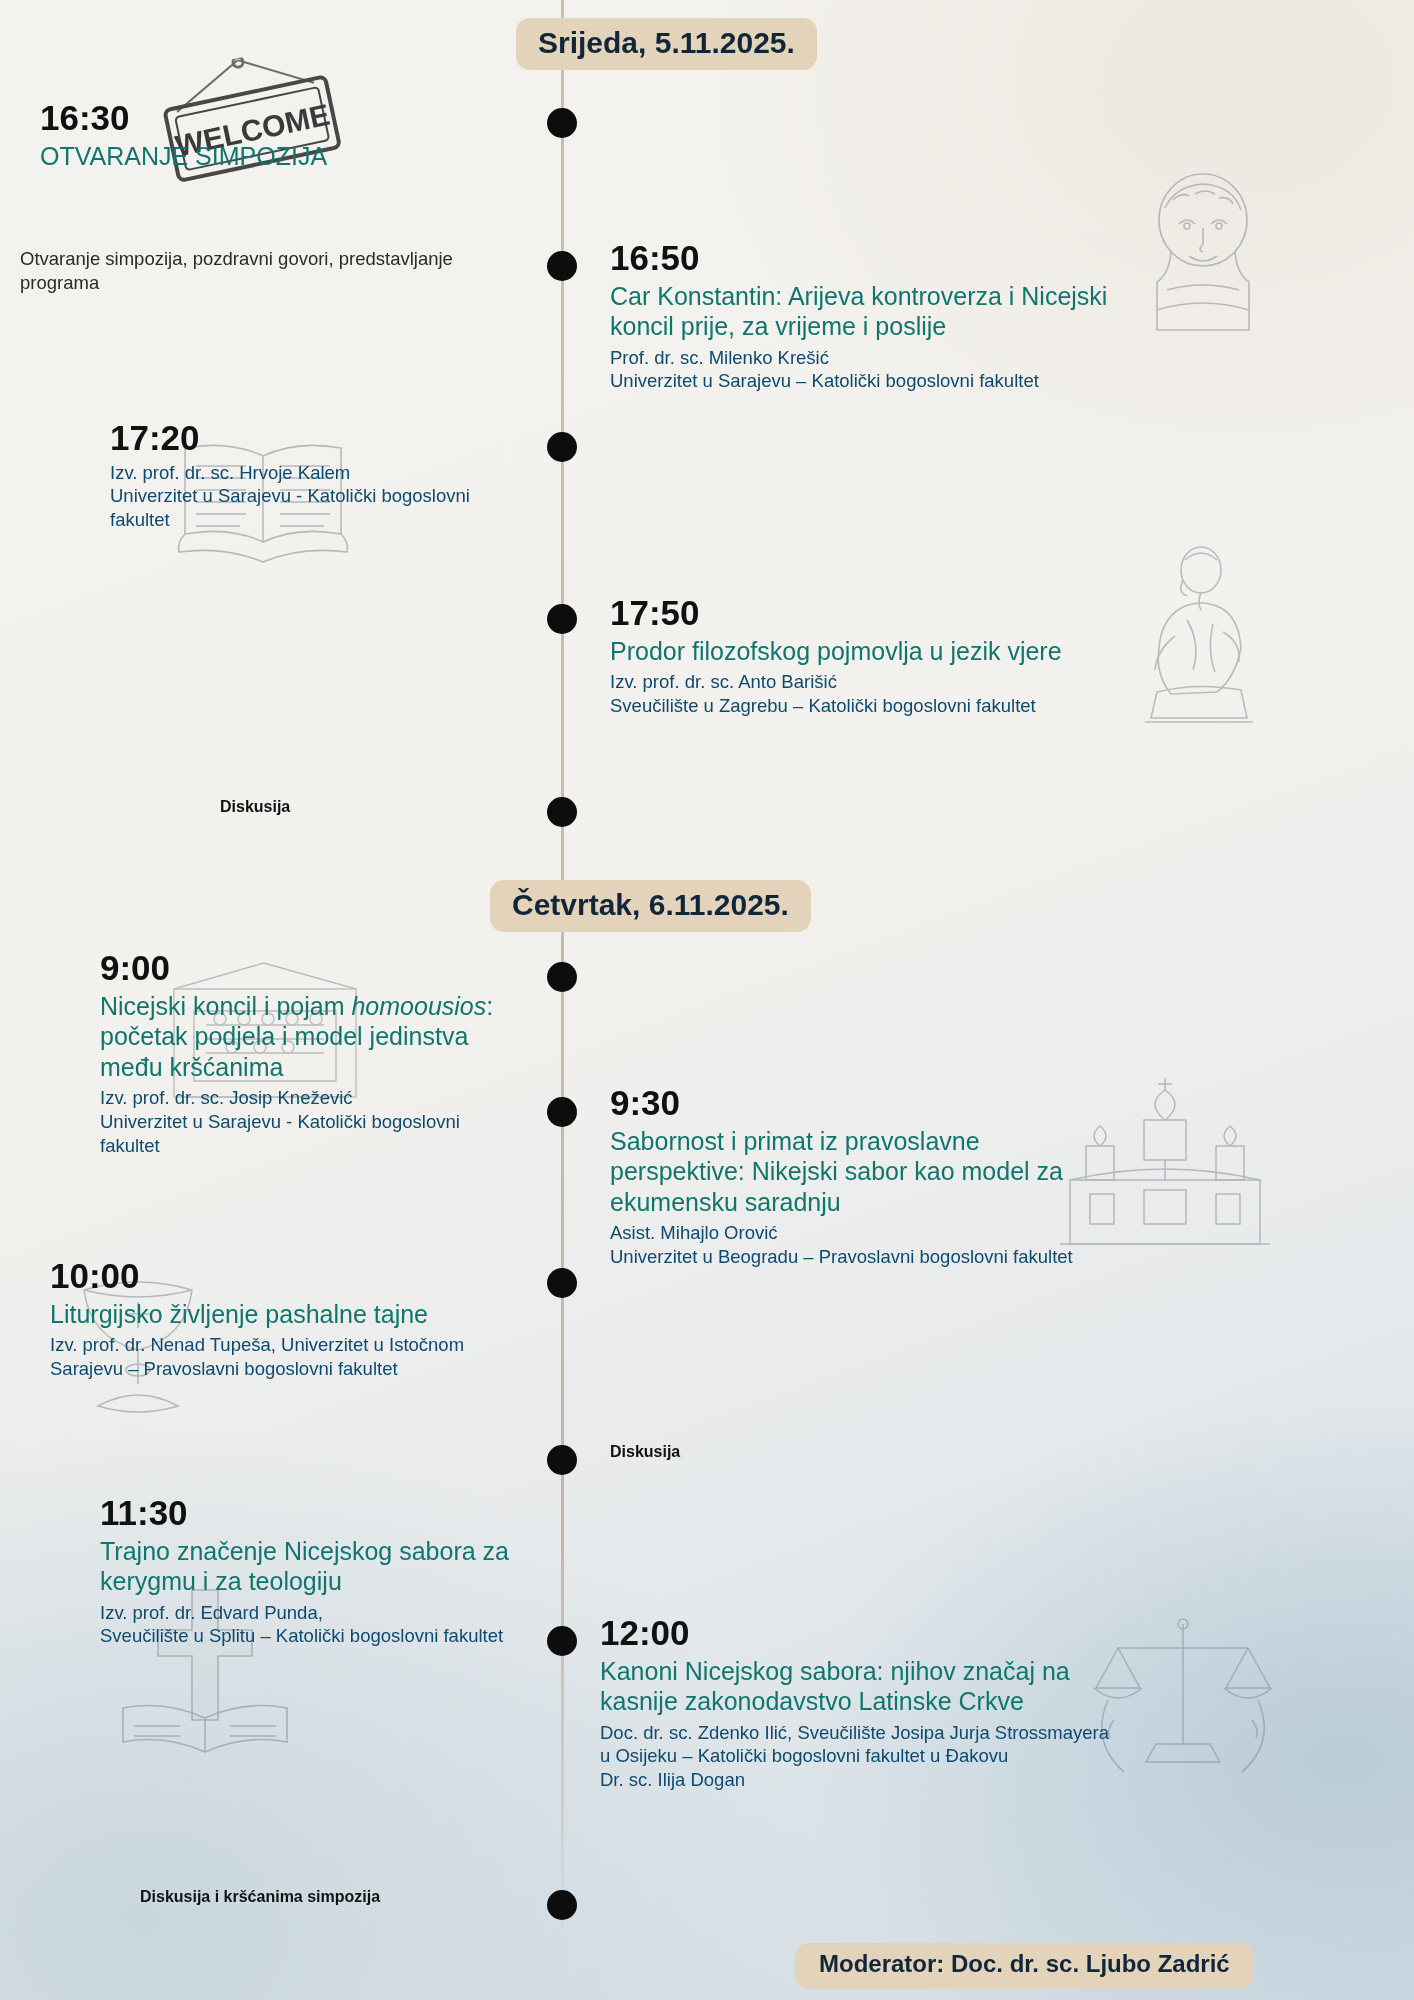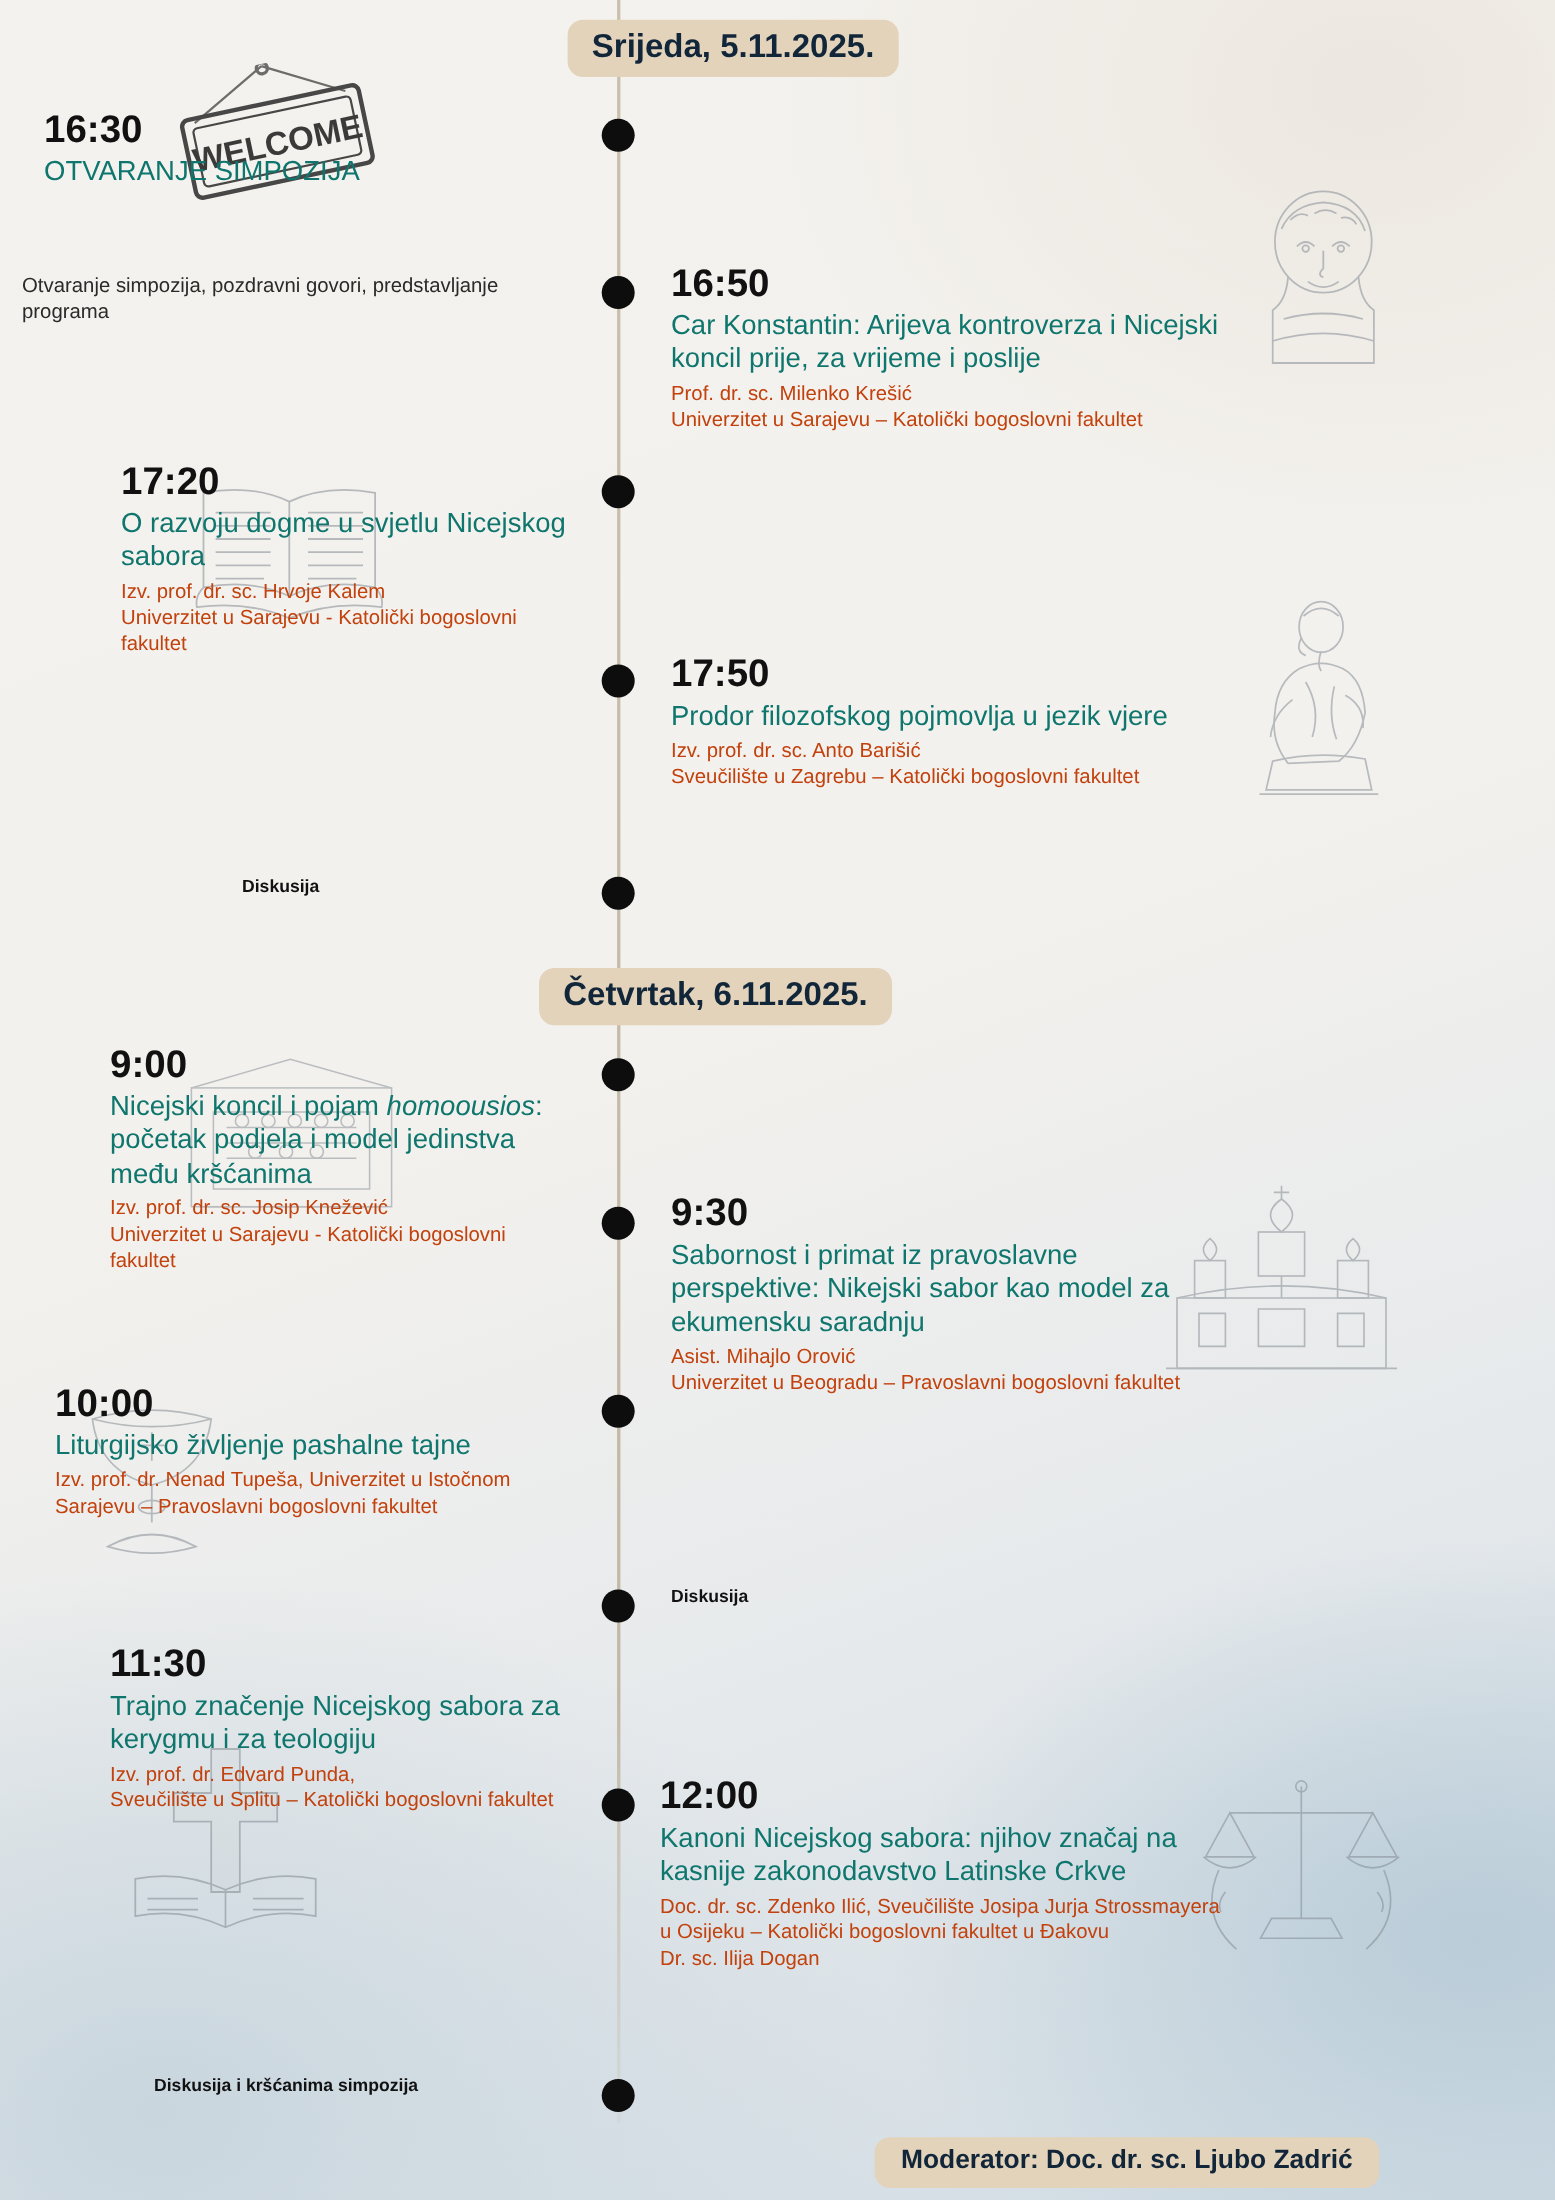--- a/index.html
+++ b/index.html
@@ -62,21 +62,21 @@
   .title {
     font-size: 25px;
     font-weight: normal;
     color: #0f766e;
     line-height: 1.22;
     margin-bottom: 4px;
   }
   .title em { font-style: italic; }
   .speaker {
     font-size: 18.5px;
-    color: #c2410c;
+    color: #0c4a6e;
     line-height: 1.28;
   }
   .desc {
     font-size: 18.5px;
     color: #2a2a2a;
     line-height: 1.3;
   }
   .label-only {
     font-size: 16px;
     font-weight: bold;
@@ -266,21 +266,20 @@
 
   <div class="entry right" style="left:610px; top:240px; width:520px;">
     <div class="time">16:50</div>
     <div class="title">Car Konstantin: Arijeva kontroverza i Nicejski koncil prije, za vrijeme i poslije</div>
     <div class="speaker" style="white-space:pre-line;">Prof. dr. sc. Milenko Krešić
 Univerzitet u Sarajevu – Katolički bogoslovni fakultet</div>
   </div>
 
   <div class="entry left" style="left:110px; top:420px; width:410px;">
     <div class="time">17:20</div>
-    <div class="title">O razvoju dogme u svjetlu Nicejskog sabora</div>
     <div class="speaker" style="white-space:pre-line;">Izv. prof. dr. sc. Hrvoje Kalem
 Univerzitet u Sarajevu - Katolički bogoslovni fakultet</div>
   </div>
 
   <div class="entry right" style="left:610px; top:595px; width:470px;">
     <div class="time">17:50</div>
     <div class="title">Prodor filozofskog pojmovlja u jezik vjere</div>
     <div class="speaker" style="white-space:pre-line;">Izv. prof. dr. sc. Anto Barišić
 Sveučilište u Zagrebu – Katolički bogoslovni fakultet</div>
   </div>

